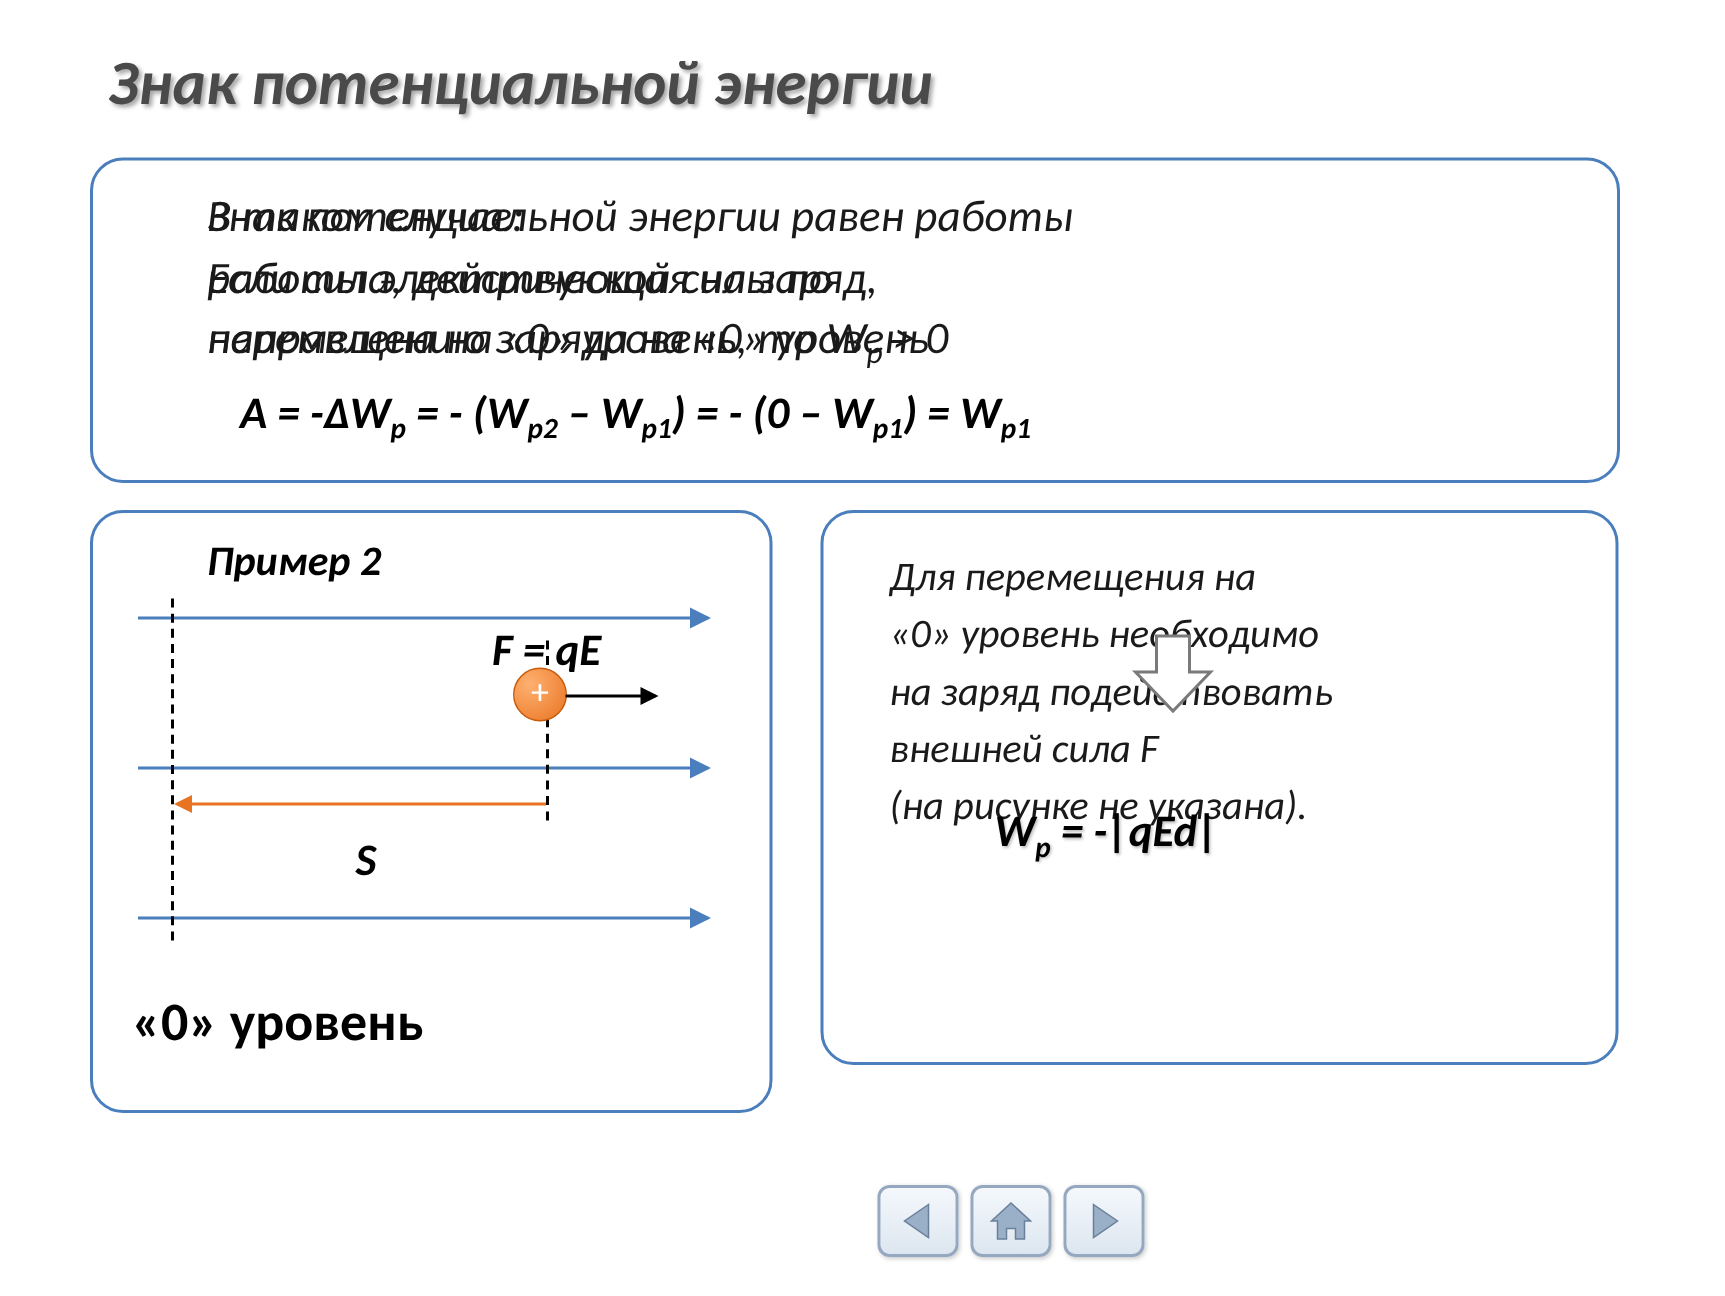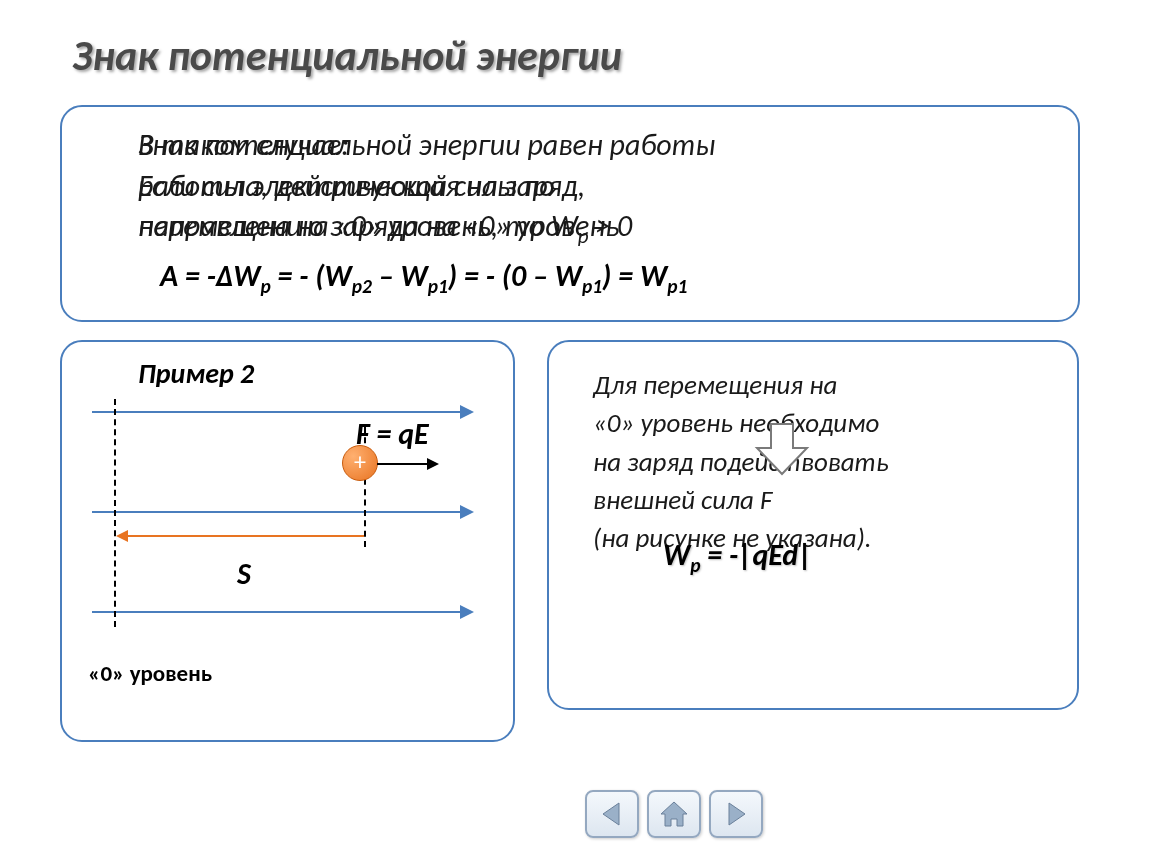--- a/index.html
+++ b/index.html
@@ -139,21 +139,21 @@
     border-top: 6px solid transparent;
     border-bottom: 6px solid transparent;
   }
   .dlabel {
     position: absolute;
     font-size: 30px;
     font-weight: bold;
     font-style: italic;
   }
   .zero-label {
-    font-size: 23px;
+    font-size: 36px;
     font-weight: bold;
     margin-top: 4px;
     margin-left: 6px;
   }
   .right-box {
     width: 532px;
     height: 370px;
     padding: 24px 44px;
   }
   .right-inner {
@@ -235,21 +235,21 @@
 
         <div class="dash-v" style="left:32px; top:4px; height:228px;"></div>
         <div class="dash-v" style="left:282px; top:32px; height:120px;"></div>
 
         <div class="charge" style="left:260px; top:50px;">+</div>
 
         <div class="force-arrow" style="left:295px; top:68px; width:60px;"></div>
 
         <div class="s-arrow" style="left:36px; top:140px; width:246px;"></div>
 
-        <div class="dlabel" style="left:274px; top:20px;">F = qE</div>
+        <div class="dlabel" style="left:246px; top:20px;">F = qE</div>
         <div class="dlabel" style="left:155px; top:160px;">S</div>
       </div>
       <div class="zero-label">«0» уровень</div>
     </div>
 
     <div class="box right-box">
       <div class="right-inner">
         <div class="italic-text">
           <span>Для перемещения на</span><br>
           <span>«0» уровень необходимо</span><br>

